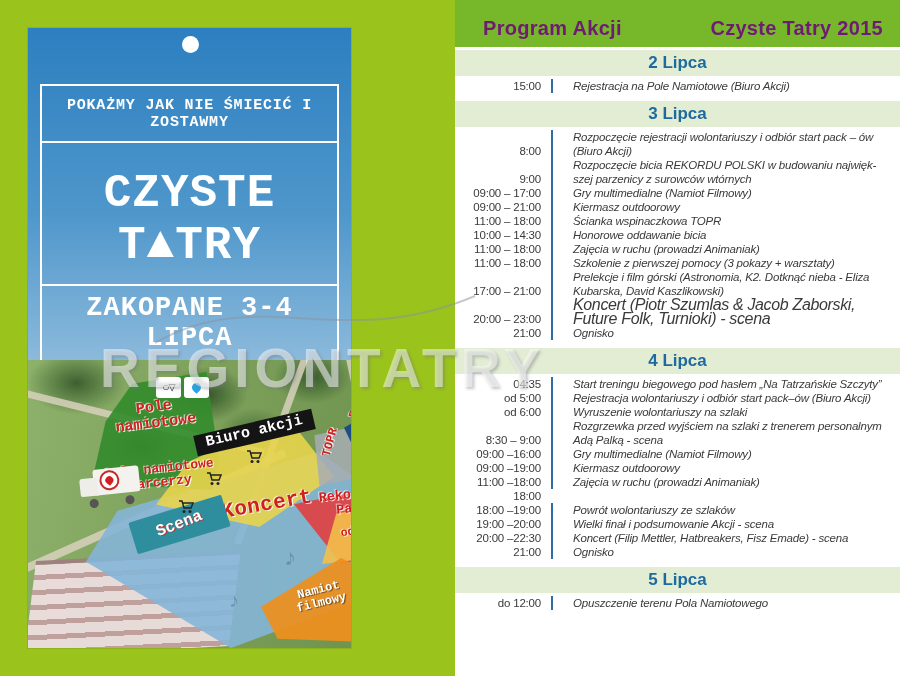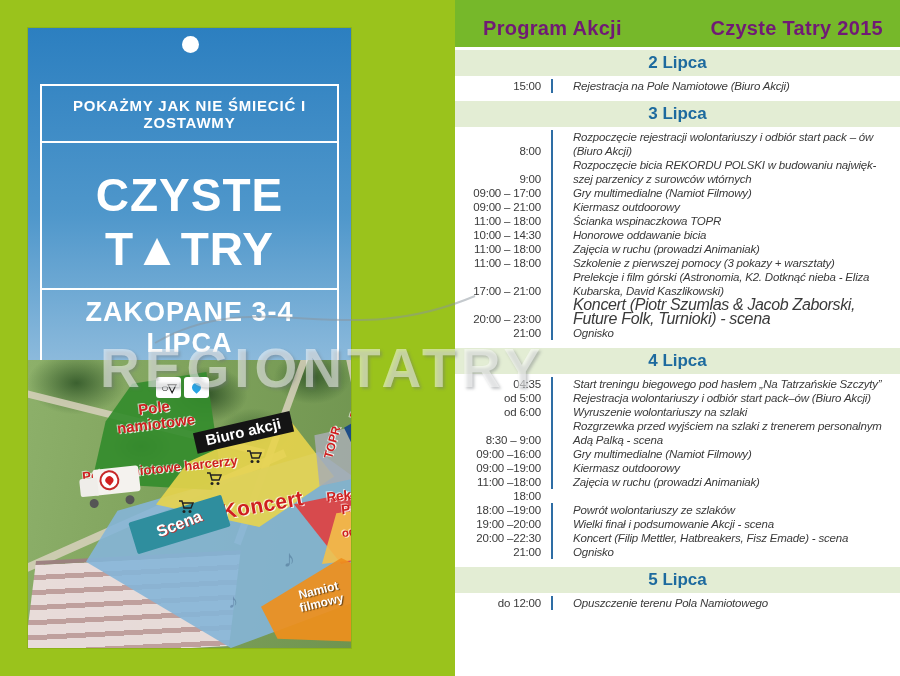--- a/index.html
+++ b/index.html
@@ -5,21 +5,21 @@
   * { margin:0; padding:0; box-sizing:border-box; }
   html,body { width:900px; height:676px; overflow:hidden; }
   body { font-family:"Liberation Sans", sans-serif; position:relative; background:#fff; }
   .canvas { position:absolute; left:0; top:0; width:900px; height:676px; overflow:hidden; }
 
   
   .left-bg { position:absolute; left:0; top:0; width:455px; height:676px; background:#9ac31c; }
 
   .poster { position:absolute; left:28px; top:28px; width:323px; height:620px;
             background:linear-gradient(180deg,#2c7fc0 0%,#4f97cb 30%,#9cc3e0 60%,#dcebf5 100%);
-            box-shadow:0 0 0 1px rgba(0,0,0,.08); overflow:hidden; }
+            box-shadow:0 0 0 1px rgba(0,0,0,.08); overflow:hidden;font-family:Liberation Mono, monospace; }
   .hole { position:absolute; left:50%; top:8px; width:17px; height:17px; margin-left:-8px;
           background:#fff; border-radius:50%; }
 
   .title-box { position:absolute; left:12px; right:12px; top:56px; border:2px solid #fff; }
   .tagline { text-align:center; color:#fff; font-weight:bold; font-size:15px; letter-spacing:.8px;
              padding:11px 2px 10px; border-bottom:2px solid #fff; }
   .main-title { text-align:center; color:#fff; font-weight:bold; font-size:46px; letter-spacing:1px;
                 padding:25px 0 12px; border-bottom:2px solid #fff; }
   .poster-subtitle { text-align:center; color:#fff; font-weight:bold; font-size:27px; letter-spacing:1px;
               padding:7px 0 20px; }

